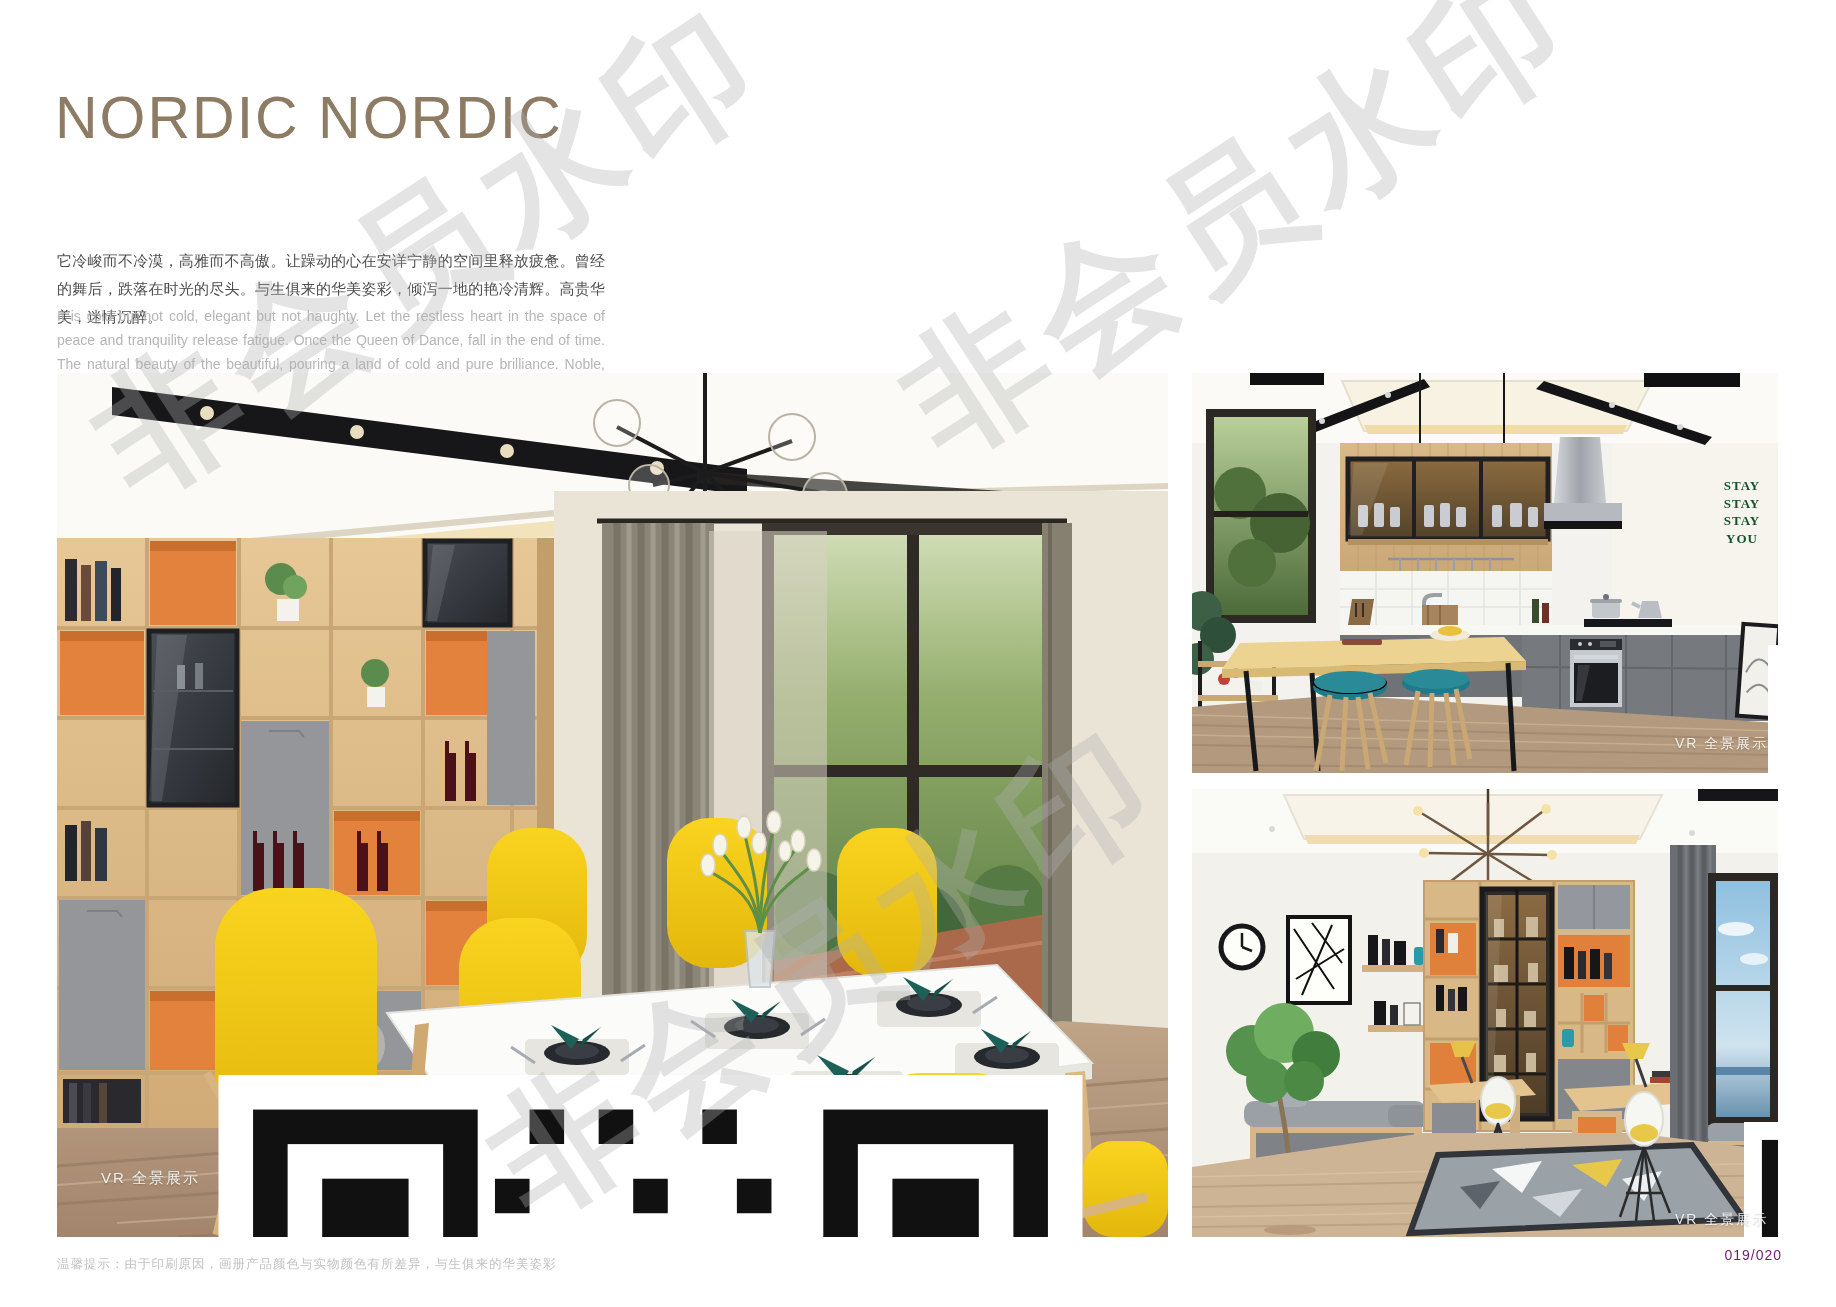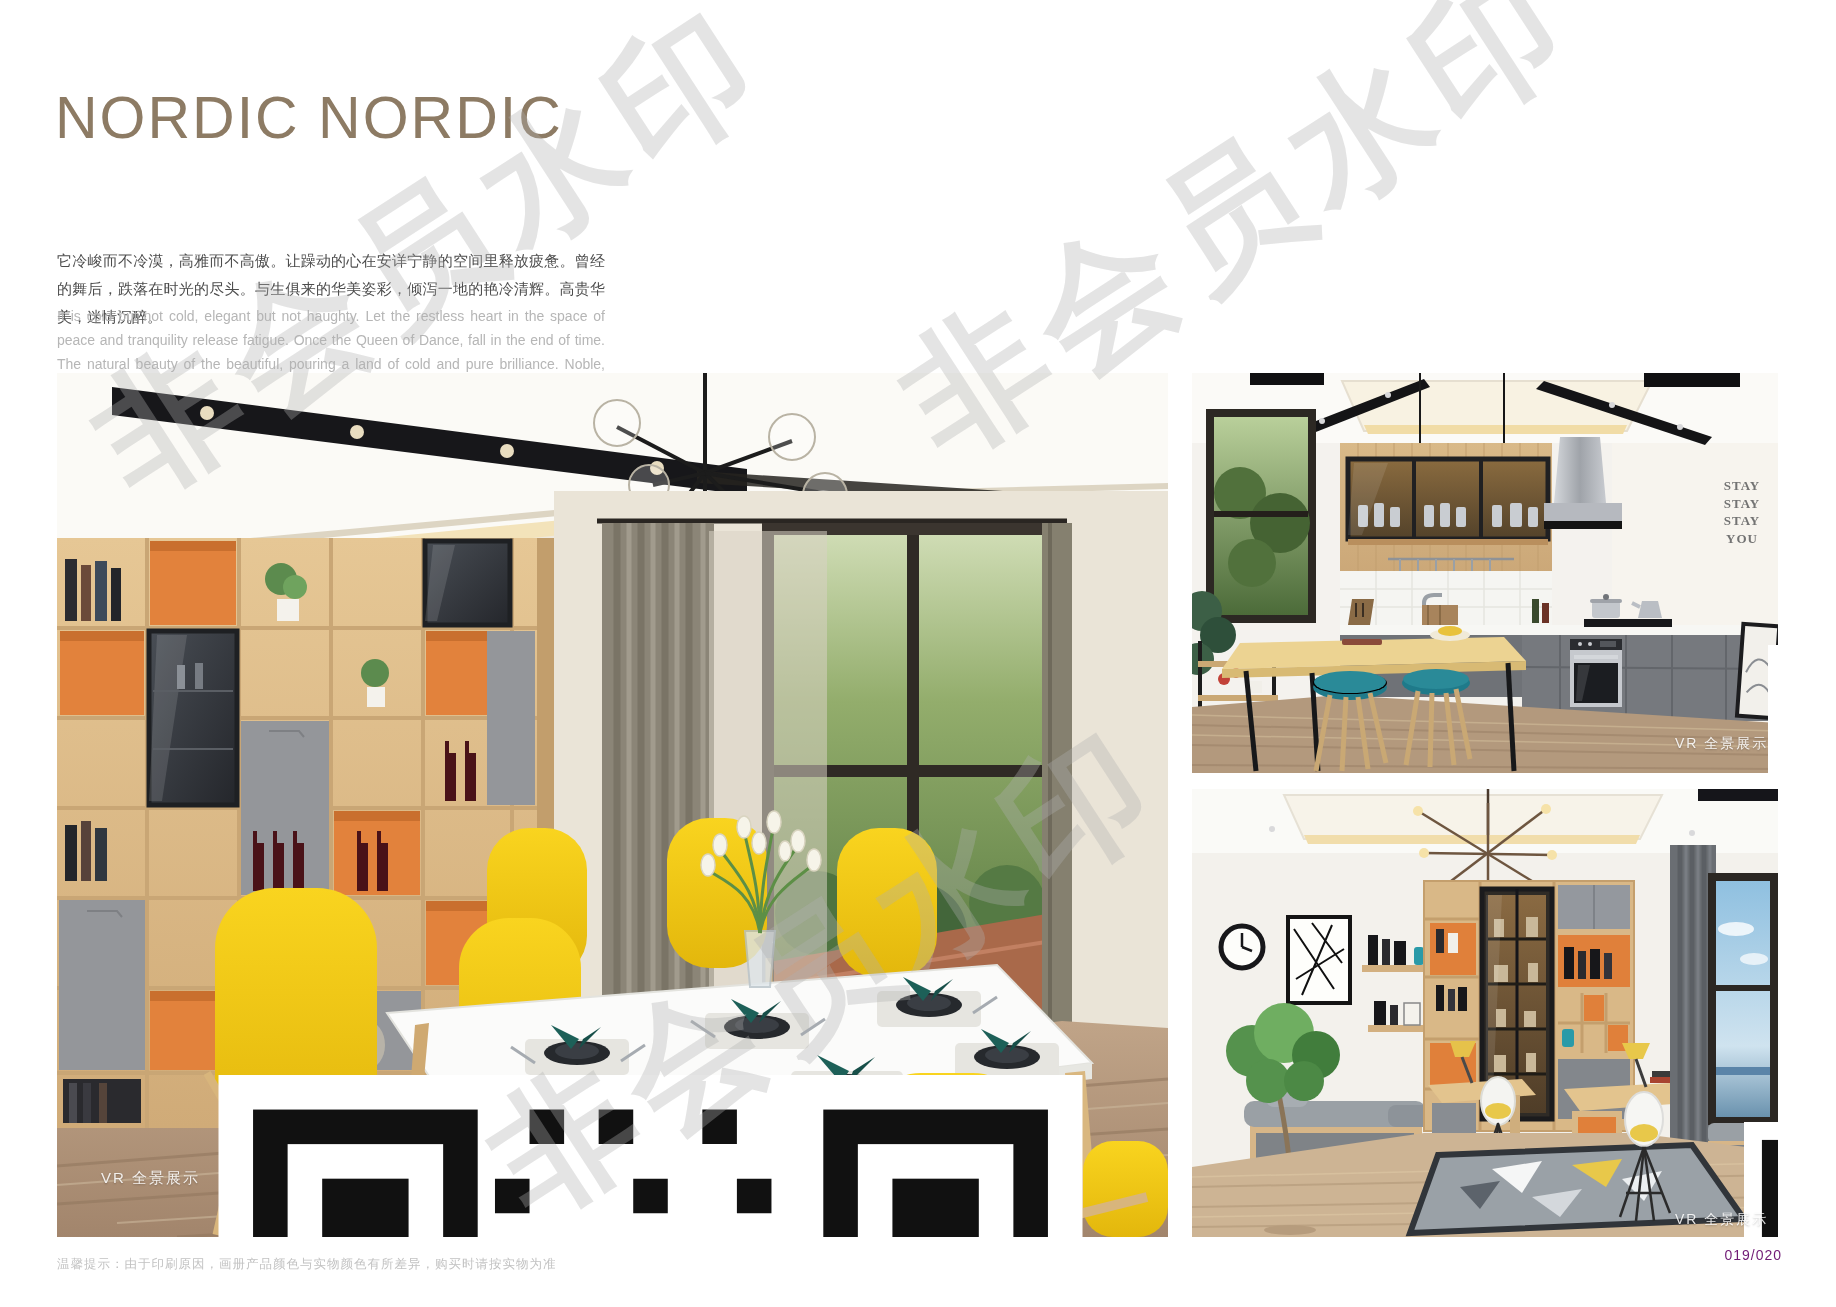--- a/index.html
+++ b/index.html
@@ -20,21 +20,21 @@
   #photo-dining{left:57px;top:373px;width:1111px;height:864px;}
   #photo-kitchen{left:1192px;top:373px;width:586px;height:400px;}
   #photo-study{left:1192px;top:789px;width:586px;height:448px;}
   .photo svg{display:block;width:100%;height:100%;}
   
   .qr{position:absolute;}
   .vr-label{position:absolute;color:rgba(255,255,255,.88);font-size:15px;letter-spacing:2px;
             text-shadow:0 1px 2px rgba(0,0,0,.25);}
   
   .wall-art{position:absolute;right:10px;top:104px;width:52px;text-align:center;
-            font-family:"Liberation Serif",serif;color:#737373;font-size:13px;font-weight:700;
+            font-family:"Liberation Serif",serif;color:#14532d;font-size:13px;font-weight:700;
             line-height:1.35;letter-spacing:1px;}
   
   .wm{position:absolute;font-size:140px;font-weight:700;letter-spacing:12px;
       color:rgba(176,176,176,0.34);transform:rotate(-33deg);white-space:nowrap;
       pointer-events:none;z-index:50;}
   #wm1{left:50px;top:158px;}
   #wm2{left:858px;top:118px;}
   #wm3{left:446px;top:878px;}
   
   .footer-note{position:absolute;left:57px;top:1256px;font-size:12.5px;color:#c2c2c2;letter-spacing:1px;}
@@ -804,16 +804,16 @@
     <svg class="qr" style="left:483px;top:333px" width="81" height="81" viewBox="0 0 100 100">
         <use href="#qr-symbol"></use>
       </svg>
     <span class="vr-label" style="left:483px;top:422px;font-size:14px">VR 全景展示</span>
   </div>
 
   <div class="wm" id="wm1">非会员水印</div>
   <div class="wm" id="wm2">非会员水印</div>
   <div class="wm" id="wm3">非会员水印</div>
 
-  <div class="footer-note">温馨提示：由于印刷原因，画册产品颜色与实物颜色有所差异，购买时请按实物为准</div>
+  <div class="footer-note">温馨提示：由于印刷原因，画册产品颜色与实物颜色有所差异，与生俱来的华美姿彩</div>
   <div class="page-num">019/020</div>
 
 </div>
 
 </body></html>

